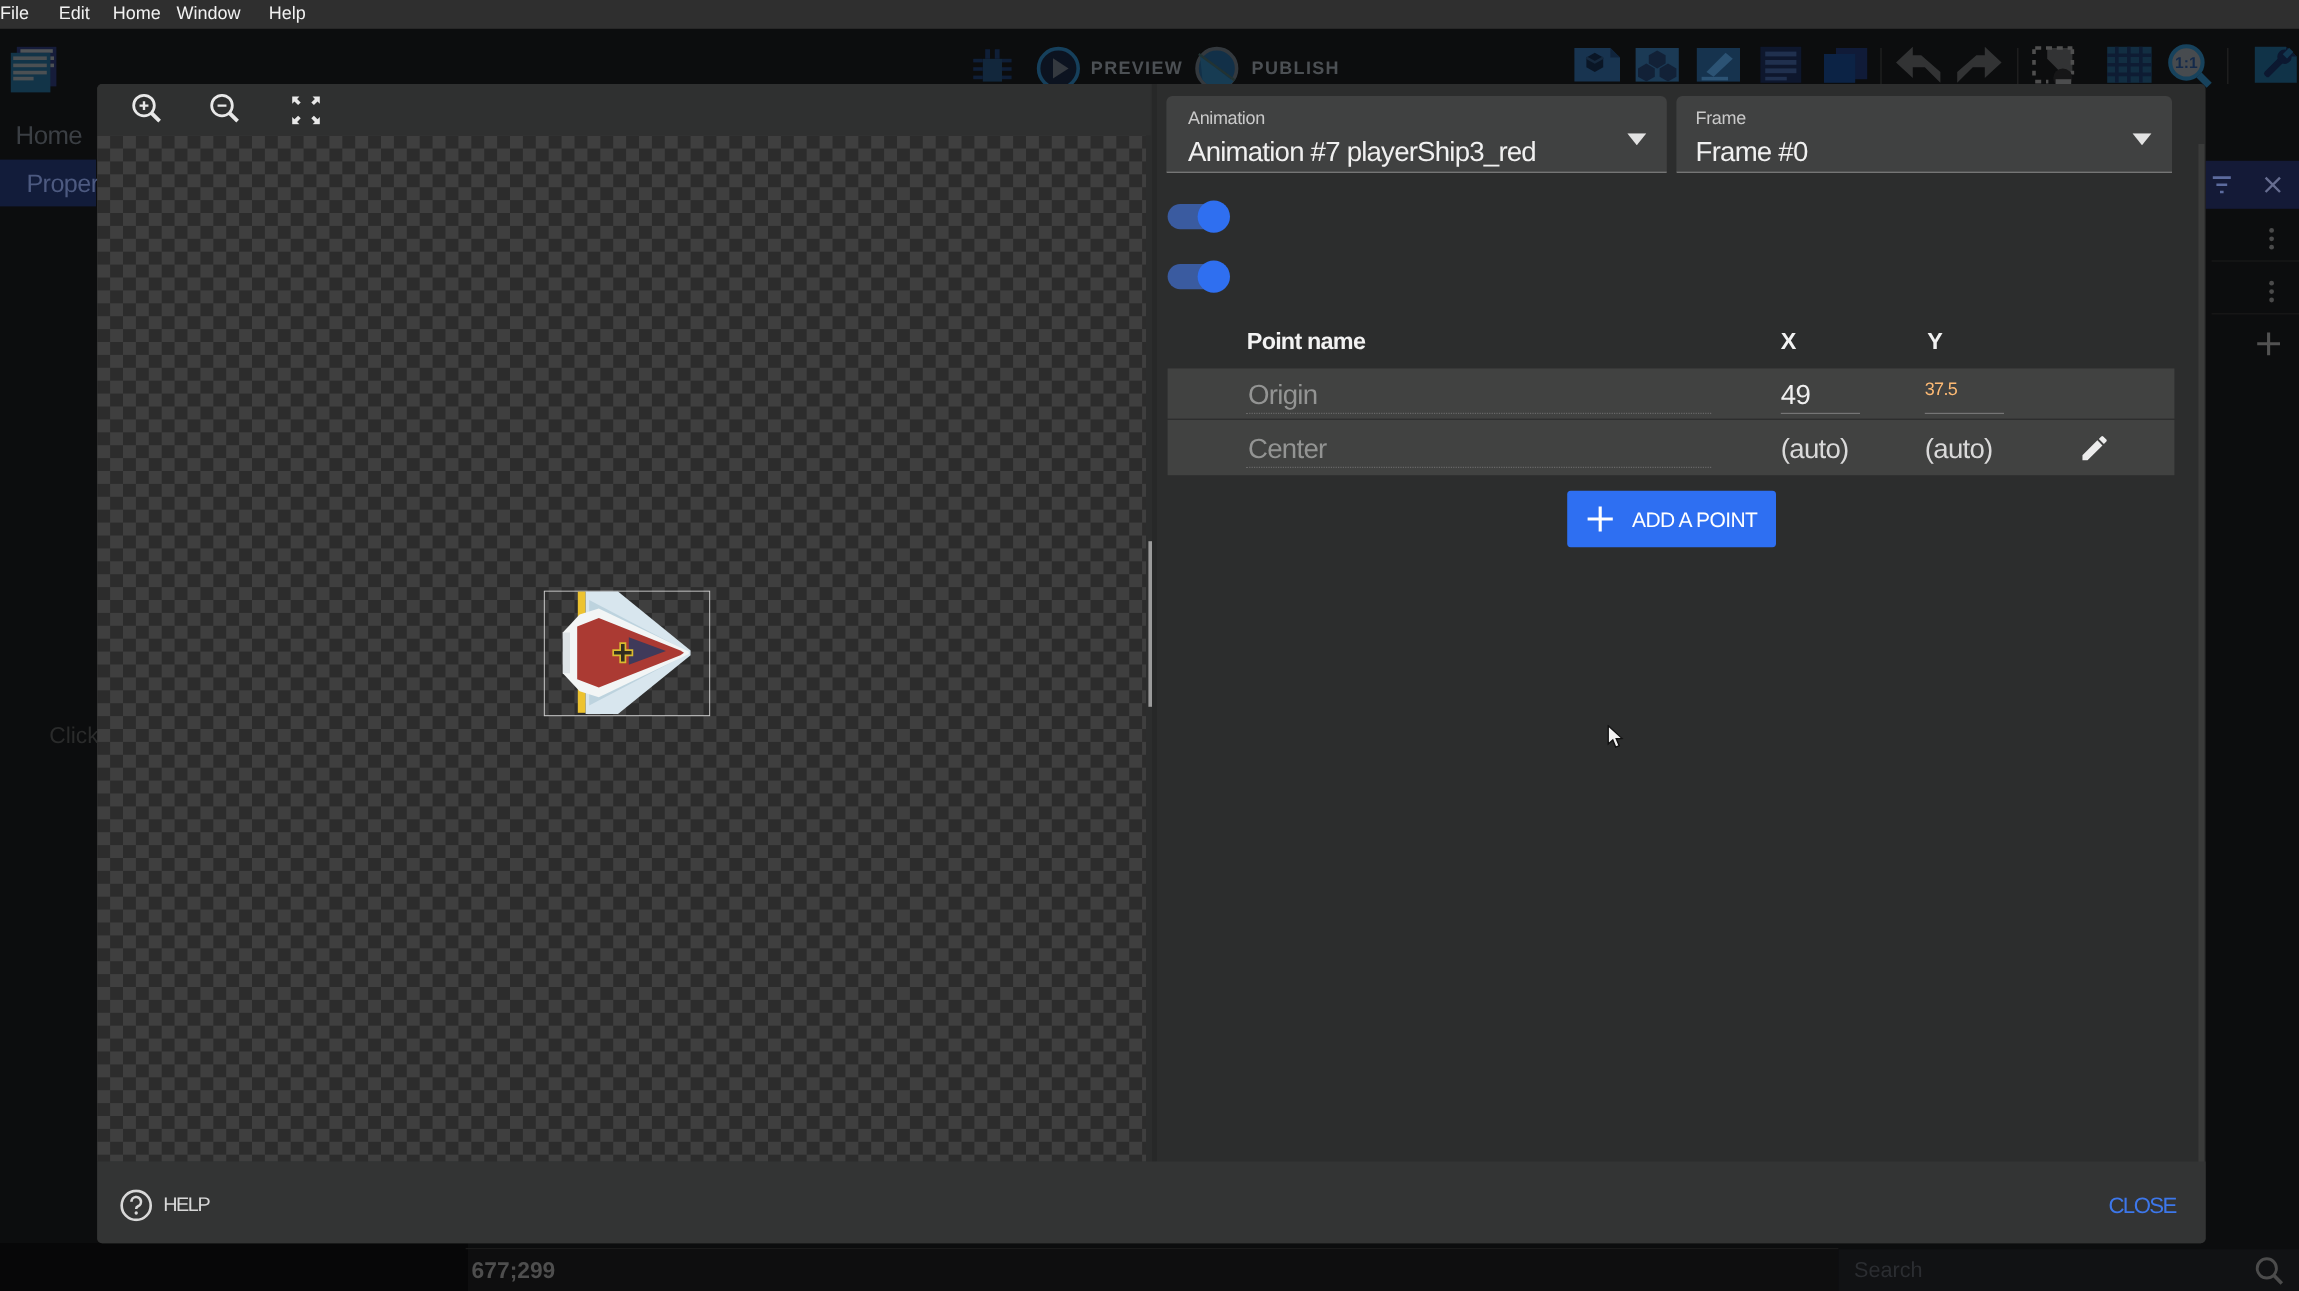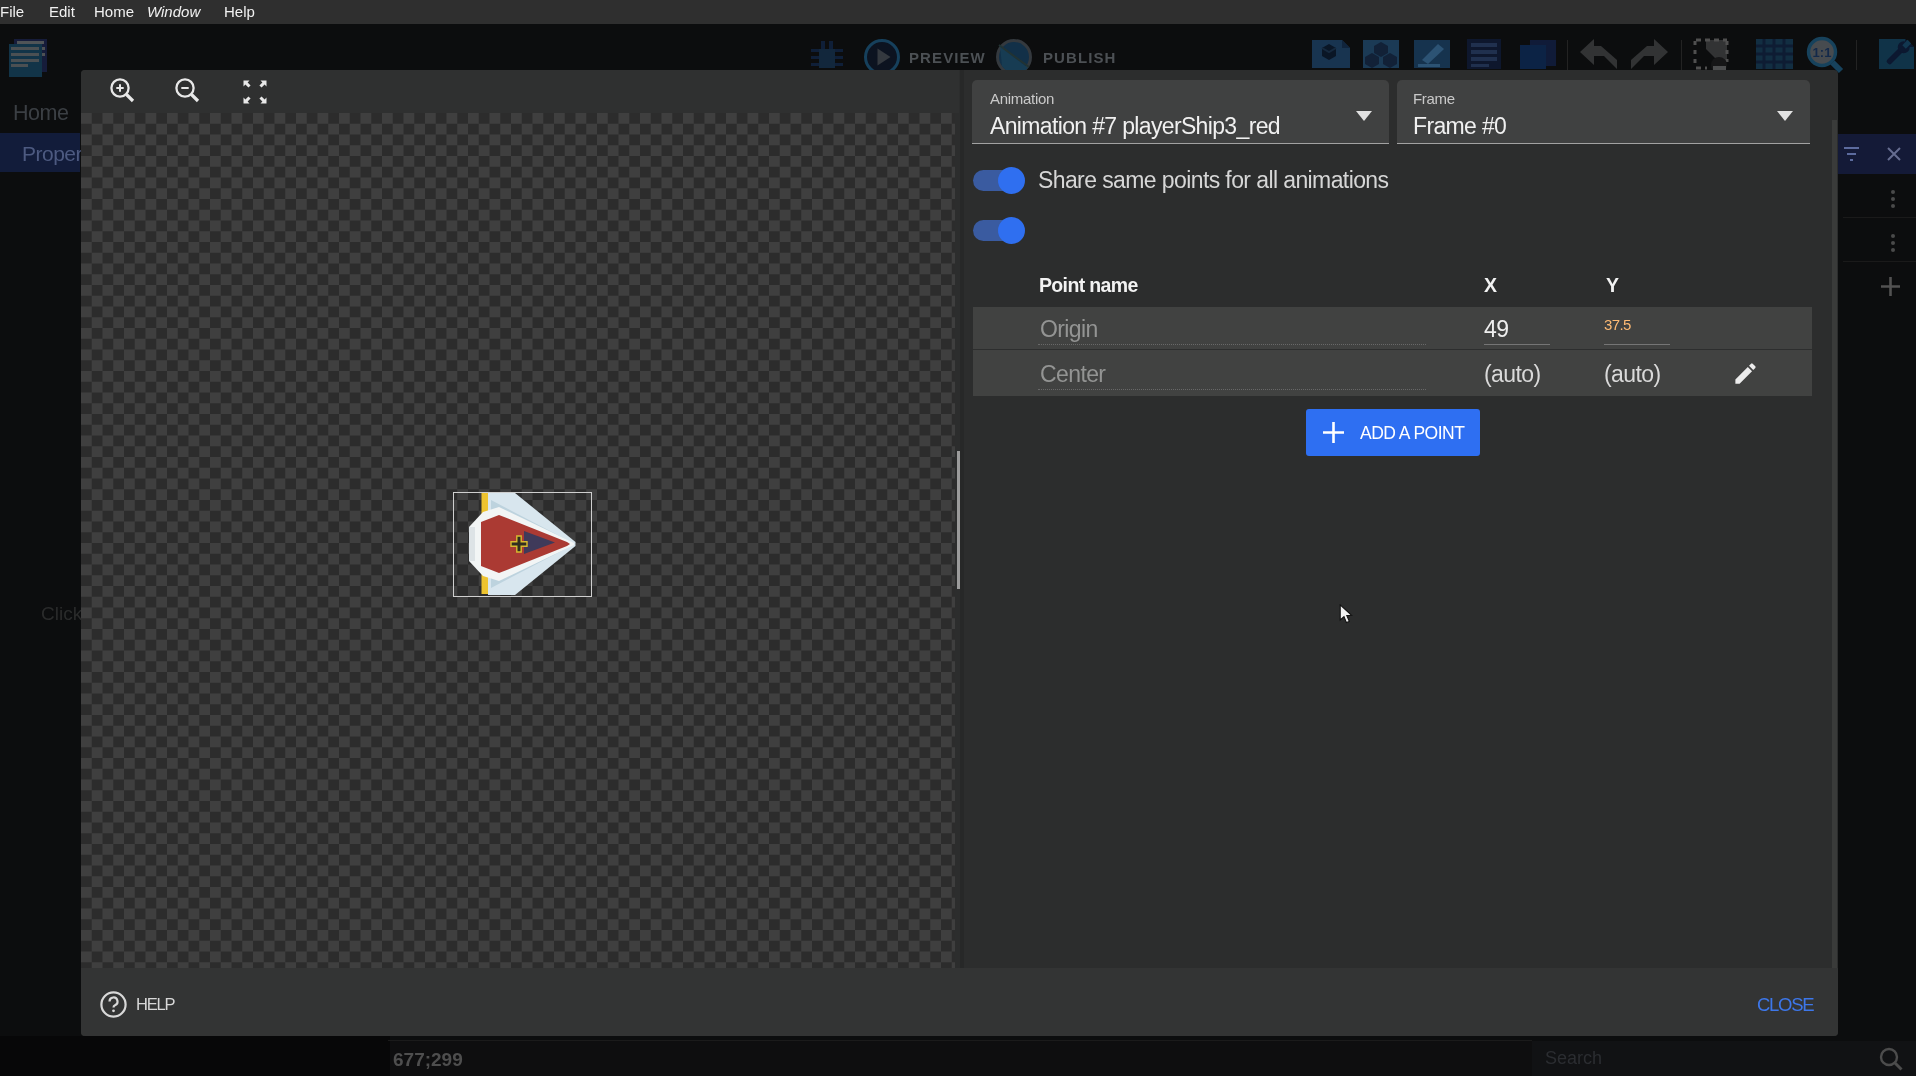--- a/index.html
+++ b/index.html
@@ -7,21 +7,21 @@
   .abs{position:absolute;}
 </style>
 </head>
 <body>
 <div class="abs" style="left:0;top:0;width:1916px;height:1076px;background:#0c0d0e;">
 
   <div class="abs" style="left:0;top:0;width:1916px;height:24px;background:#2f2f2f;color:#f1f1f1;font-size:15px;line-height:24px;">
     <span class="abs" style="left:0;">File</span>
     <span class="abs" style="left:49px;">Edit</span>
     <span class="abs" style="left:94px;">Home</span>
-    <span class="abs" style="left:147px;font-style:italic;">Window</span>
+    <span class="abs" style="left:147px;">Window</span>
     <span class="abs" style="left:224px;">Help</span>
   </div>
 
   <div class="abs" style="left:14px;top:39px;width:33px;height:33px;background:#161c3a;"></div>
   <div class="abs" style="left:17px;top:41px;width:27px;height:2.5px;background:#505457;"></div>
   <div class="abs" style="left:9px;top:44px;width:33px;height:33px;background:#123448;"></div>
   <div class="abs" style="left:42px;top:47px;width:3px;height:3px;background:#4e5154;"></div>
   <div class="abs" style="left:42px;top:53px;width:3px;height:3px;background:#4e5154;"></div>
   <div class="abs" style="left:11px;top:47px;width:28px;height:2.5px;background:#4b5053;"></div>
   <div class="abs" style="left:11px;top:53px;width:28px;height:2.5px;background:#4b5053;"></div>
@@ -222,21 +222,20 @@
 
   <div class="abs" style="left:1397px;top:80px;width:413px;height:64px;background:#404141;border-radius:5px 5px 0 0;border-bottom:1px solid #a2a2a2;"></div>
   <div class="abs" style="left:1413px;top:90px;font-size:15px;letter-spacing:-0.3px;color:#c9c9c9;">Frame</div>
   <div class="abs" style="left:1413px;top:113px;font-size:23px;letter-spacing:-0.65px;color:#f0f0f0;">Frame #0</div>
   <svg class="abs" style="left:1777px;top:111px;" width="16" height="10" viewBox="0 0 16 10">
       <path d="M0 0 H16 L8 10 Z" fill="#e2e2e2"></path>
     </svg>
 
   <div class="abs" style="left:973px;top:170px;width:49px;height:21px;border-radius:11px;background:#3a5ba0;"></div>
   <div class="abs" style="left:998px;top:167px;width:27px;height:27px;border-radius:50%;background:#2f6ff0;"></div>
-  <div class="abs" style="left:1038px;top:167px;font-size:23px;letter-spacing:-0.6px;color:#d6d6d6;">Share same points for all animations</div>
 
   <div class="abs" style="left:973px;top:220px;width:49px;height:21px;border-radius:11px;background:#3a5ba0;"></div>
   <div class="abs" style="left:998px;top:217px;width:27px;height:27px;border-radius:50%;background:#2f6ff0;"></div>
 
   <div class="abs" style="left:1039px;top:274px;font-size:19.5px;letter-spacing:-0.65px;font-weight:bold;color:#f2f2f2;text-align:center;">Point name</div>
   <div class="abs" style="left:1484px;top:274px;font-size:19.5px;font-weight:bold;color:#f2f2f2;">X</div>
   <div class="abs" style="left:1606px;top:274px;font-size:19.5px;font-weight:bold;color:#f2f2f2;">Y</div>
 
   <div class="abs" style="left:973px;top:307px;width:839px;height:42px;background:#414241;"></div>
   <div class="abs" style="left:973px;top:350px;width:839px;height:46px;background:#414241;"></div>

